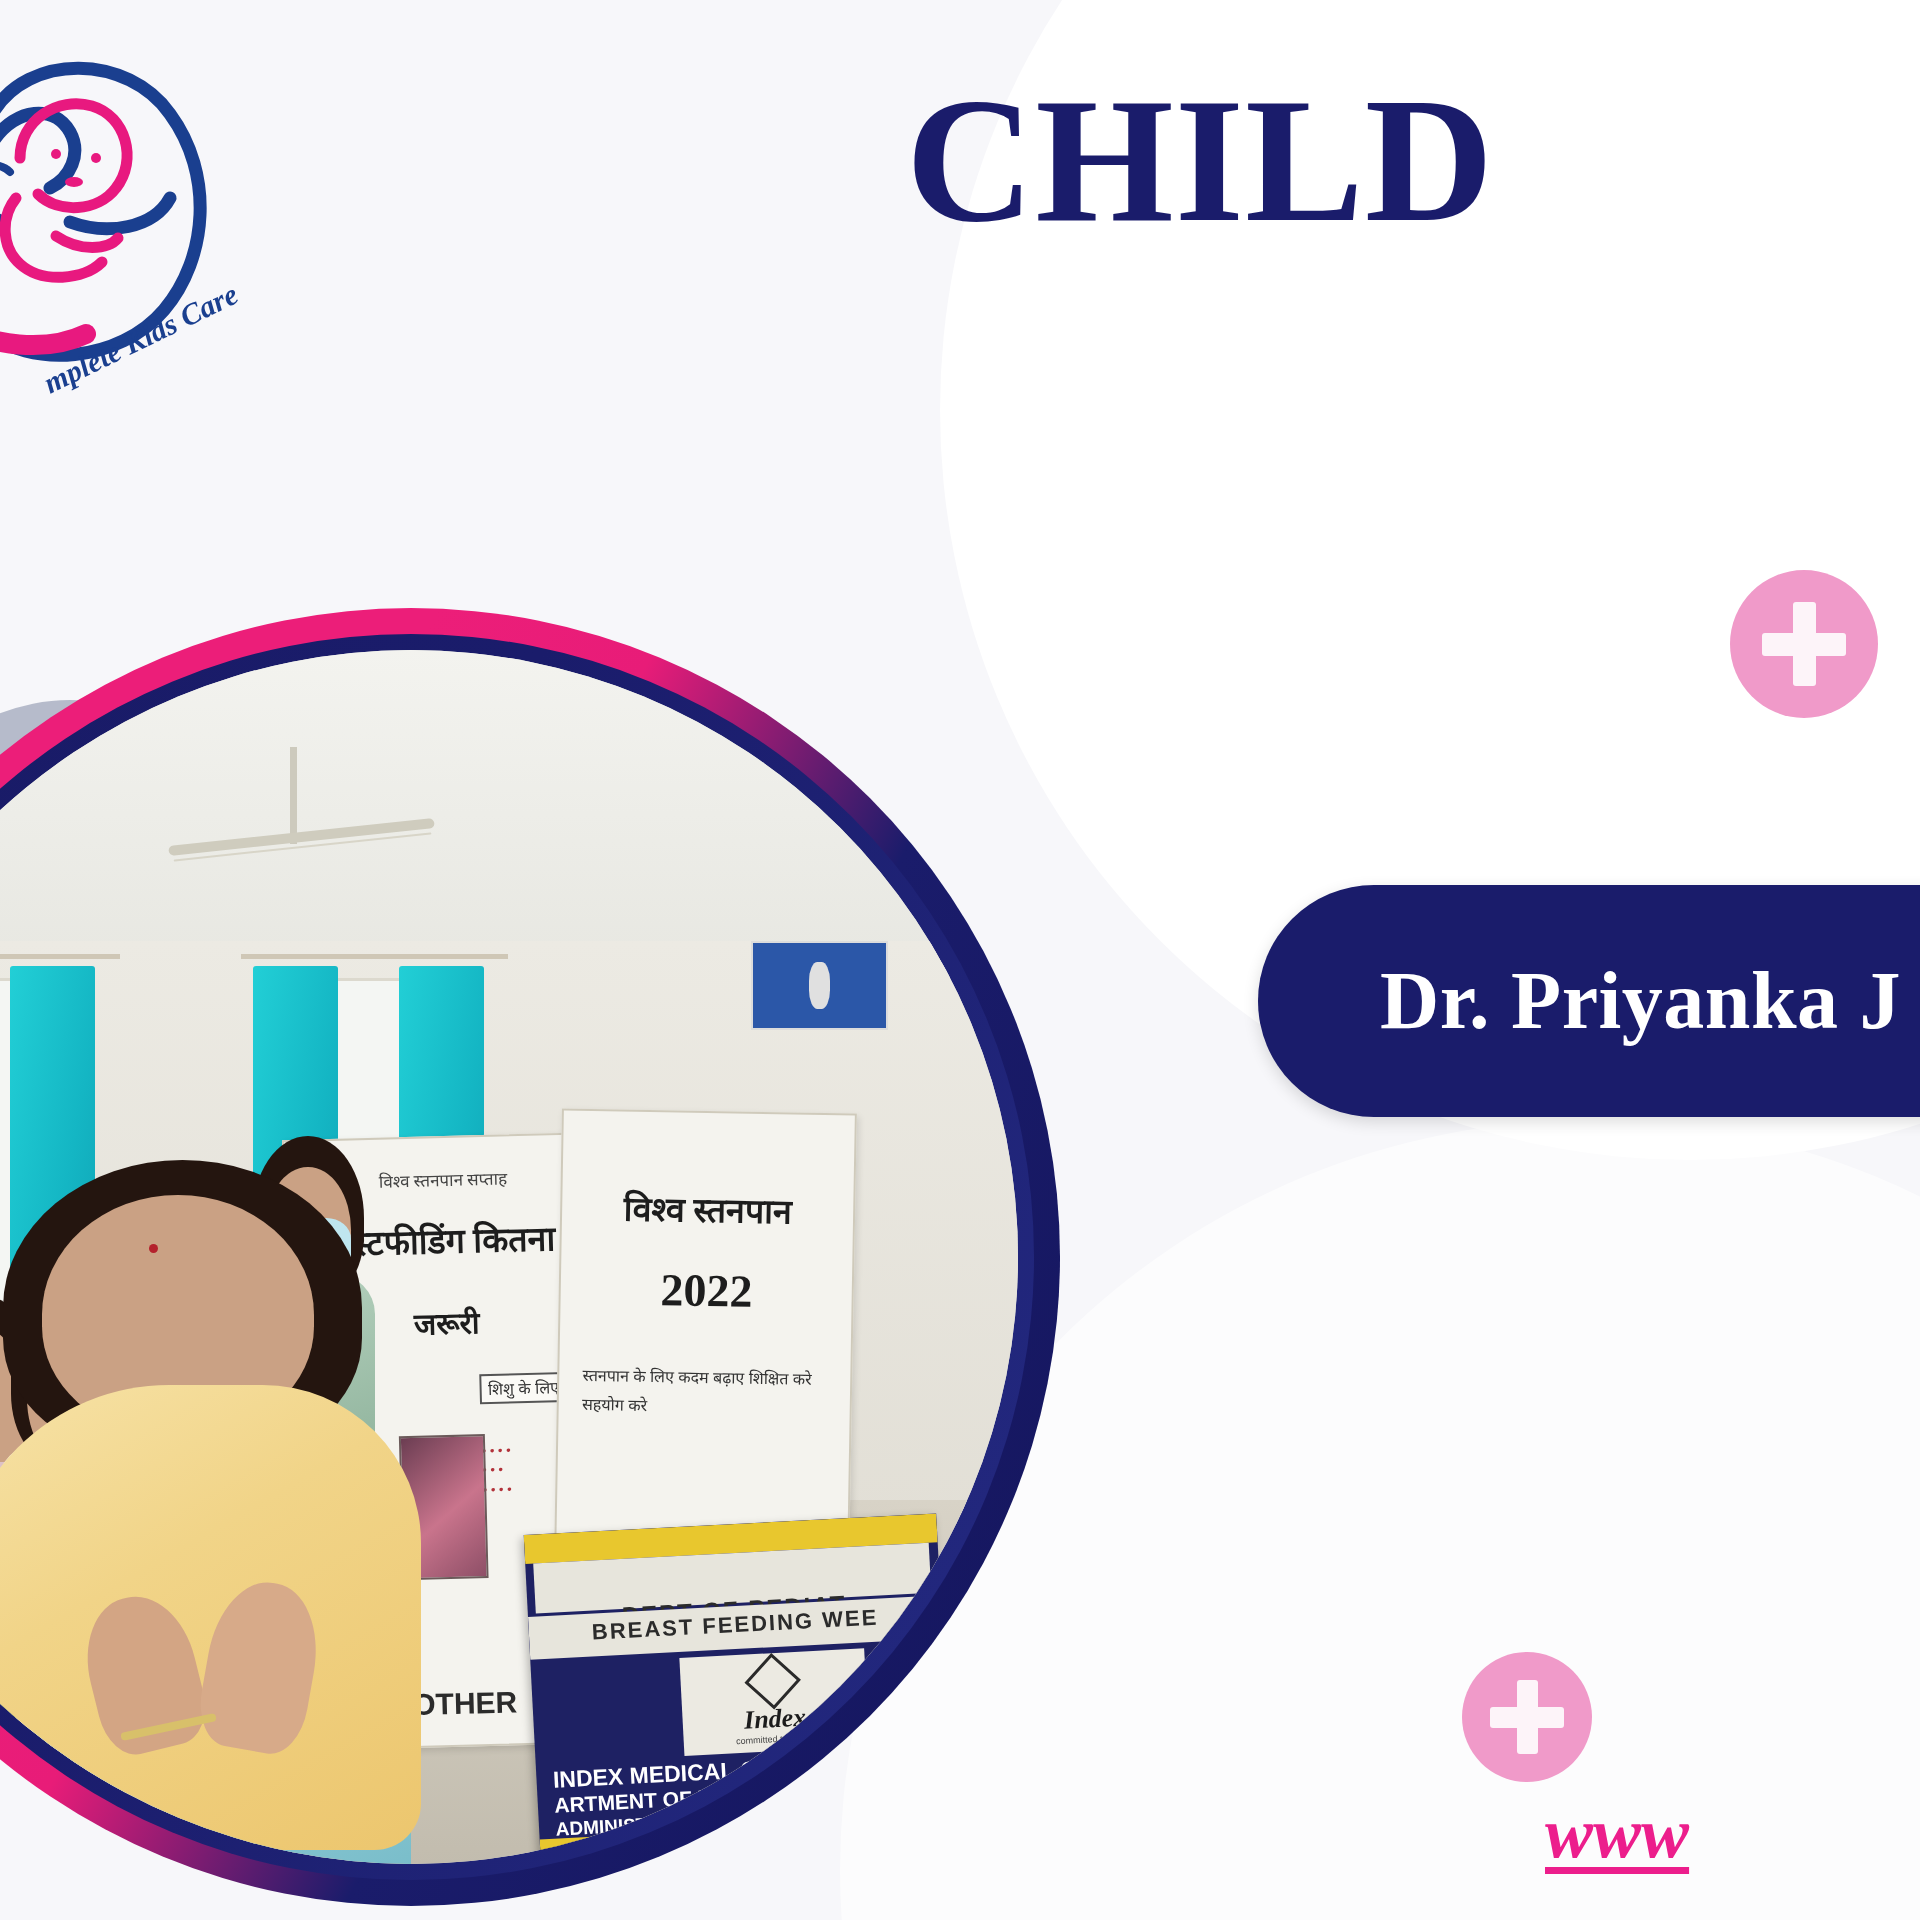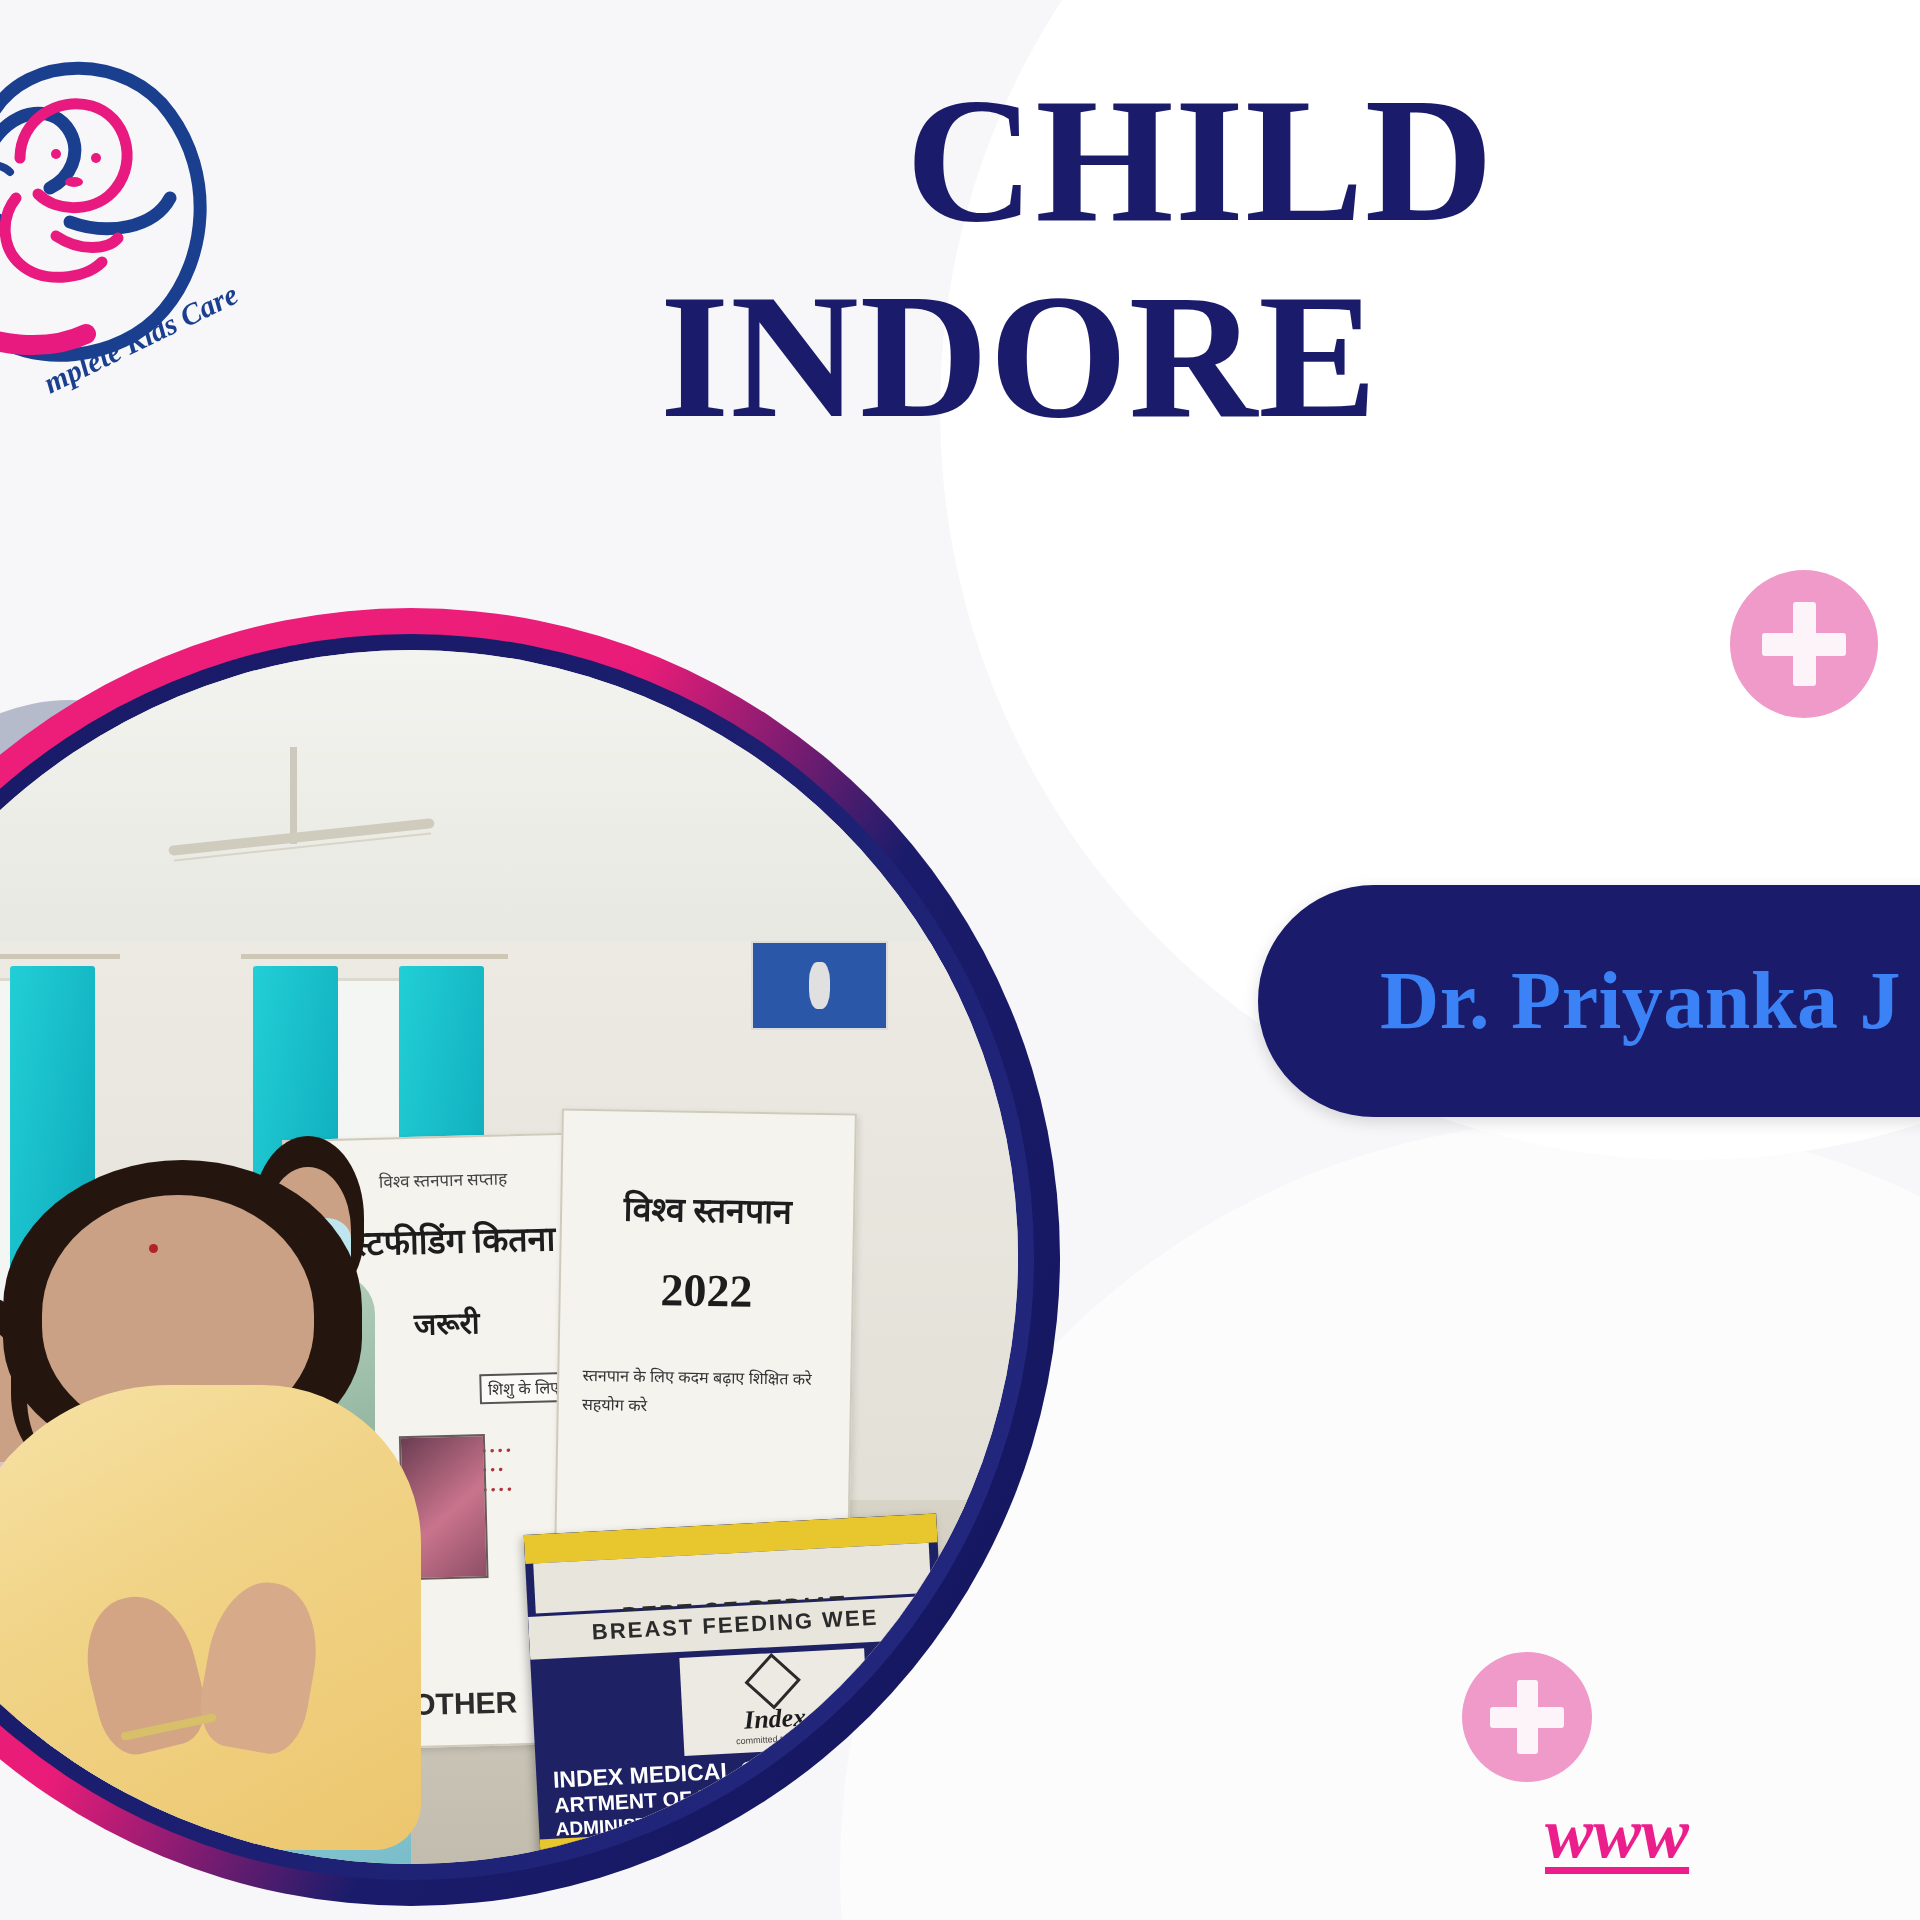--- a/index.html
+++ b/index.html
@@ -226,21 +226,21 @@
     background:#1a1c6b;
     border-radius:116px;
     display:flex;align-items:center;
     z-index:8;
     box-shadow:0 5px 16px rgba(0,0,0,.14);
   }
   .name-pill .name-text{
     font-family:"Liberation Serif", serif;
     font-weight:bold;
     font-size:82px;
-    color:#3b82f6;
+    color:#ffffff;
     padding-left:122px;
     white-space:nowrap;
     letter-spacing:.5px;
   }
 
   
   .website{
     position:absolute;
     left:1545px;top:1792px;
     font-family:"Liberation Serif", serif;
@@ -284,21 +284,20 @@
         <circle cx="138" cy="136" r="5"></circle>
         <ellipse cx="116" cy="160" rx="9" ry="5"></ellipse>
       </g>
       <path d="M0 300 C 30 326, 90 330, 128 312" fill="none" stroke="#e8197f" stroke-width="20" stroke-linecap="round"></path>
       <text x="92" y="372" font-family="Liberation Serif, serif" font-style="italic" font-weight="bold" font-size="30" fill="#1a3f8f" transform="rotate(-26 92 372)">mplete Kids Care</text>
     </svg>
   </div>
 
   <div class="headline">
     <span class="l1">CHILD</span>
-    <span class="l3">INDORE</span>
   </div>
 
   <div class="plus-badge" id="plus-top">
     <span class="bar-h"></span>
     <span class="bar-v"></span>
   </div>
   <div class="plus-badge" id="plus-bottom">
     <span class="bar-h"></span>
     <span class="bar-v"></span>
   </div>

